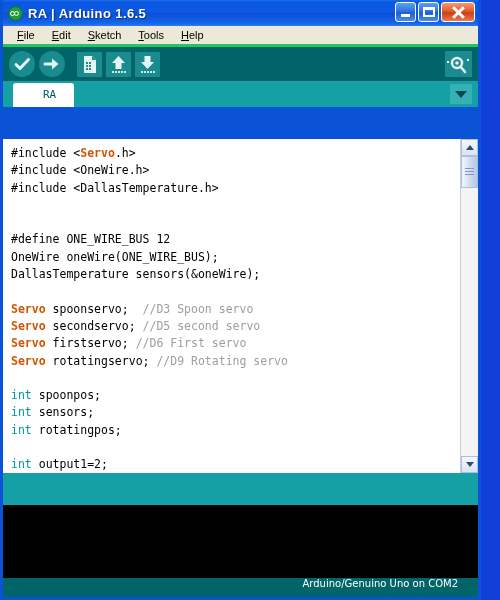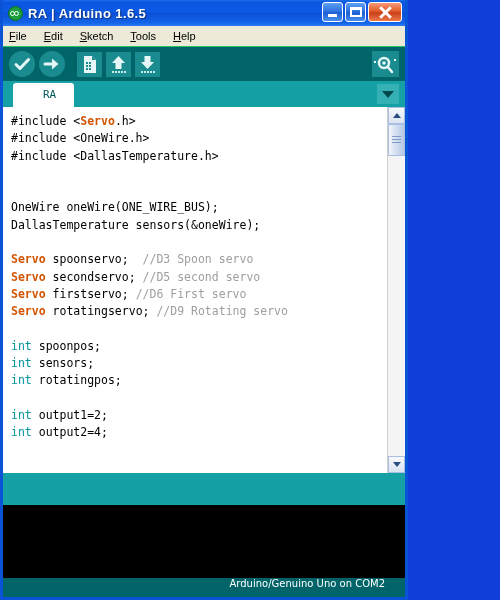--- a/index.html
+++ b/index.html
@@ -8,21 +8,21 @@
   }
   body {
     width: 500px; height: 600px;
     overflow: hidden;
     font-family: "Liberation Sans", sans-serif;
     -webkit-font-smoothing: none;
   }
   .window {
     position: absolute;
     left: 0; top: 0;
-    width: 408px; height: 600px;
+    width: 481px; height: 600px;
     box-sizing: border-box;
     border: 3px solid #0a52d6;
     border-top: none;
     background: #0a52d6;
     display: flex;
     flex-direction: column;
   }
   
   .titlebar {
     height: 26px;
@@ -104,24 +104,24 @@
     background: #ffffff;
   }
   .cbtn .x1 { transform: rotate(45deg); }
   .cbtn .x2 { transform: rotate(-45deg); }
 
   
   .menubar {
     flex: 0 0 21px;
     height: 21px;
     background: #ece9d8;
-    border-bottom: 1px solid #22c55e;
-    display: flex;
-    align-items: center;
-    padding-left: 6px;
+    border-bottom: 3px solid #22c55e;
+    display: flex;
+    align-items: center;
+    padding-left: 14px;
     box-sizing: border-box;
   }
   .menu-item {
     font-size: 11px;
     color: #000000;
     padding: 2px 9px 2px 0px;
     margin-right: 8px;
     white-space: nowrap;
     cursor: default;
   }
@@ -201,20 +201,21 @@
   }
 
   
   .editor-wrap {
     flex: 1 1 auto;
     display: flex;
     background: #f0abfc;
     overflow: hidden;
     position: relative;
     min-height: 0;
+    margin-top: 32px;
   }
   .editor {
     flex: 1 1 auto;
     background: #ffffff;
     overflow: hidden;
     padding: 6px 0 0 8px;
     box-sizing: border-box;
   }
   .code-line {
     font-family: "DejaVu Sans Mono", monospace;
@@ -411,20 +412,21 @@
     </div>
   </div>
 
   <div class="editor-wrap">
     <div class="editor" id="code-editor">
         <div class="code-line"><span>#include &lt;</span><span class="kw-servo">Servo</span><span>.h&gt;</span></div>
         <div class="code-line"><span>#include &lt;OneWire.h&gt;</span></div>
         <div class="code-line"><span>#include &lt;DallasTemperature.h&gt;</span></div>
         <div class="code-line">&nbsp;</div>
         <div class="code-line">&nbsp;</div>
+        <div class="code-line"><span>#define ONE_WIRE_BUS 12</span></div>
         <div class="code-line"><span>OneWire oneWire(ONE_WIRE_BUS);</span></div>
         <div class="code-line"><span>DallasTemperature sensors(&amp;oneWire);</span></div>
         <div class="code-line">&nbsp;</div>
         <div class="code-line"><span class="kw-servo">Servo</span><span> spoonservo;  </span><span class="comment">//D3 Spoon servo</span></div>
         <div class="code-line"><span class="kw-servo">Servo</span><span> secondservo; </span><span class="comment">//D5 second servo</span></div>
         <div class="code-line"><span class="kw-servo">Servo</span><span> firstservo; </span><span class="comment">//D6 First servo</span></div>
         <div class="code-line"><span class="kw-servo">Servo</span><span> rotatingservo; </span><span class="comment">//D9 Rotating servo</span></div>
         <div class="code-line">&nbsp;</div>
         <div class="code-line"><span class="kw-type">int</span><span> spoonpos;</span></div>
         <div class="code-line"><span class="kw-type">int</span><span> sensors;</span></div>

